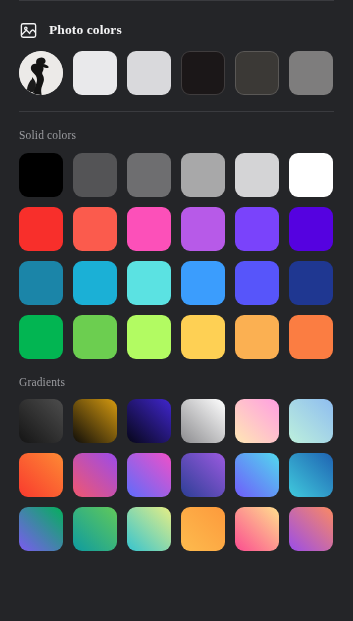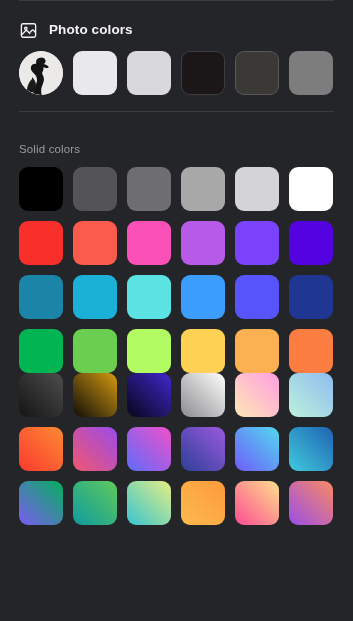--- a/index.html
+++ b/index.html
@@ -23,20 +23,21 @@
   }
 
   .divider {
     height: 1px;
     background: #3a3b3f;
     margin: 0 19px;
   }
 
   .section {
     padding: 0 19px;
+    font-family: Liberation Serif, serif;
   }
 
   .section-header {
     display: flex;
     align-items: center;
     gap: 11px;
     height: 30px;
     margin-top: 14px;
     margin-bottom: 4px;
   }
@@ -59,21 +60,21 @@
     font-weight: bold;
     color: #f3f3f4;
     letter-spacing: 0.1px;
     line-height: 1;
   }
 
   .sub-label {
     font-size: 11.5px;
     color: #9b9ca0;
     line-height: 1;
-    margin-top: 32px;
+    margin-top: 18px;
     margin-bottom: 11px;
     letter-spacing: 0.15px;
   }
 
   .swatch-grid {
     display: grid;
     grid-template-columns: repeat(6, 44px);
     gap: 10px 10px;
     justify-content: start;
   }
@@ -194,20 +195,21 @@
         <button class="swatch" style="background: rgb(87, 85, 250);"></button>
         <button class="swatch" style="background: rgb(31, 55, 145);"></button>
         <button class="swatch" style="background: rgb(2, 181, 82);"></button>
         <button class="swatch" style="background: rgb(108, 206, 80);"></button>
         <button class="swatch" style="background: rgb(178, 251, 98);"></button>
         <button class="swatch" style="background: rgb(254, 208, 84);"></button>
         <button class="swatch" style="background: rgb(251, 176, 82);"></button>
         <button class="swatch" style="background: rgb(251, 125, 66);"></button>
       </div>
 
+    <div class="sub-label">Gradients</div>
     <div class="swatch-grid gradient-area">
         <button class="swatch" style="background: linear-gradient(45deg, rgb(20, 20, 20) 0%, rgb(77, 77, 77) 100%);"></button>
         <button class="swatch" style="background: linear-gradient(45deg, rgb(15, 13, 9) 0%, rgb(213, 154, 16) 100%);"></button>
         <button class="swatch" style="background: linear-gradient(45deg, rgb(6, 6, 24) 0%, rgb(64, 38, 205) 100%);"></button>
         <button class="swatch" style="background: linear-gradient(45deg, rgb(140, 140, 143) 0%, rgb(255, 255, 255) 100%);"></button>
         <button class="swatch" style="background: linear-gradient(45deg, rgb(255, 231, 180) 0%, rgb(255, 158, 226) 100%);"></button>
         <button class="swatch" style="background: linear-gradient(45deg, rgb(189, 240, 220) 0%, rgb(143, 189, 240) 100%);"></button>
         <button class="swatch" style="background: linear-gradient(45deg, rgb(249, 58, 46) 0%, rgb(253, 138, 52) 100%);"></button>
         <button class="swatch" style="background: linear-gradient(45deg, rgb(240, 87, 111) 0%, rgb(155, 75, 234) 100%);"></button>
         <button class="swatch" style="background: linear-gradient(45deg, rgb(94, 108, 251) 0%, rgb(240, 80, 200) 100%);"></button>

